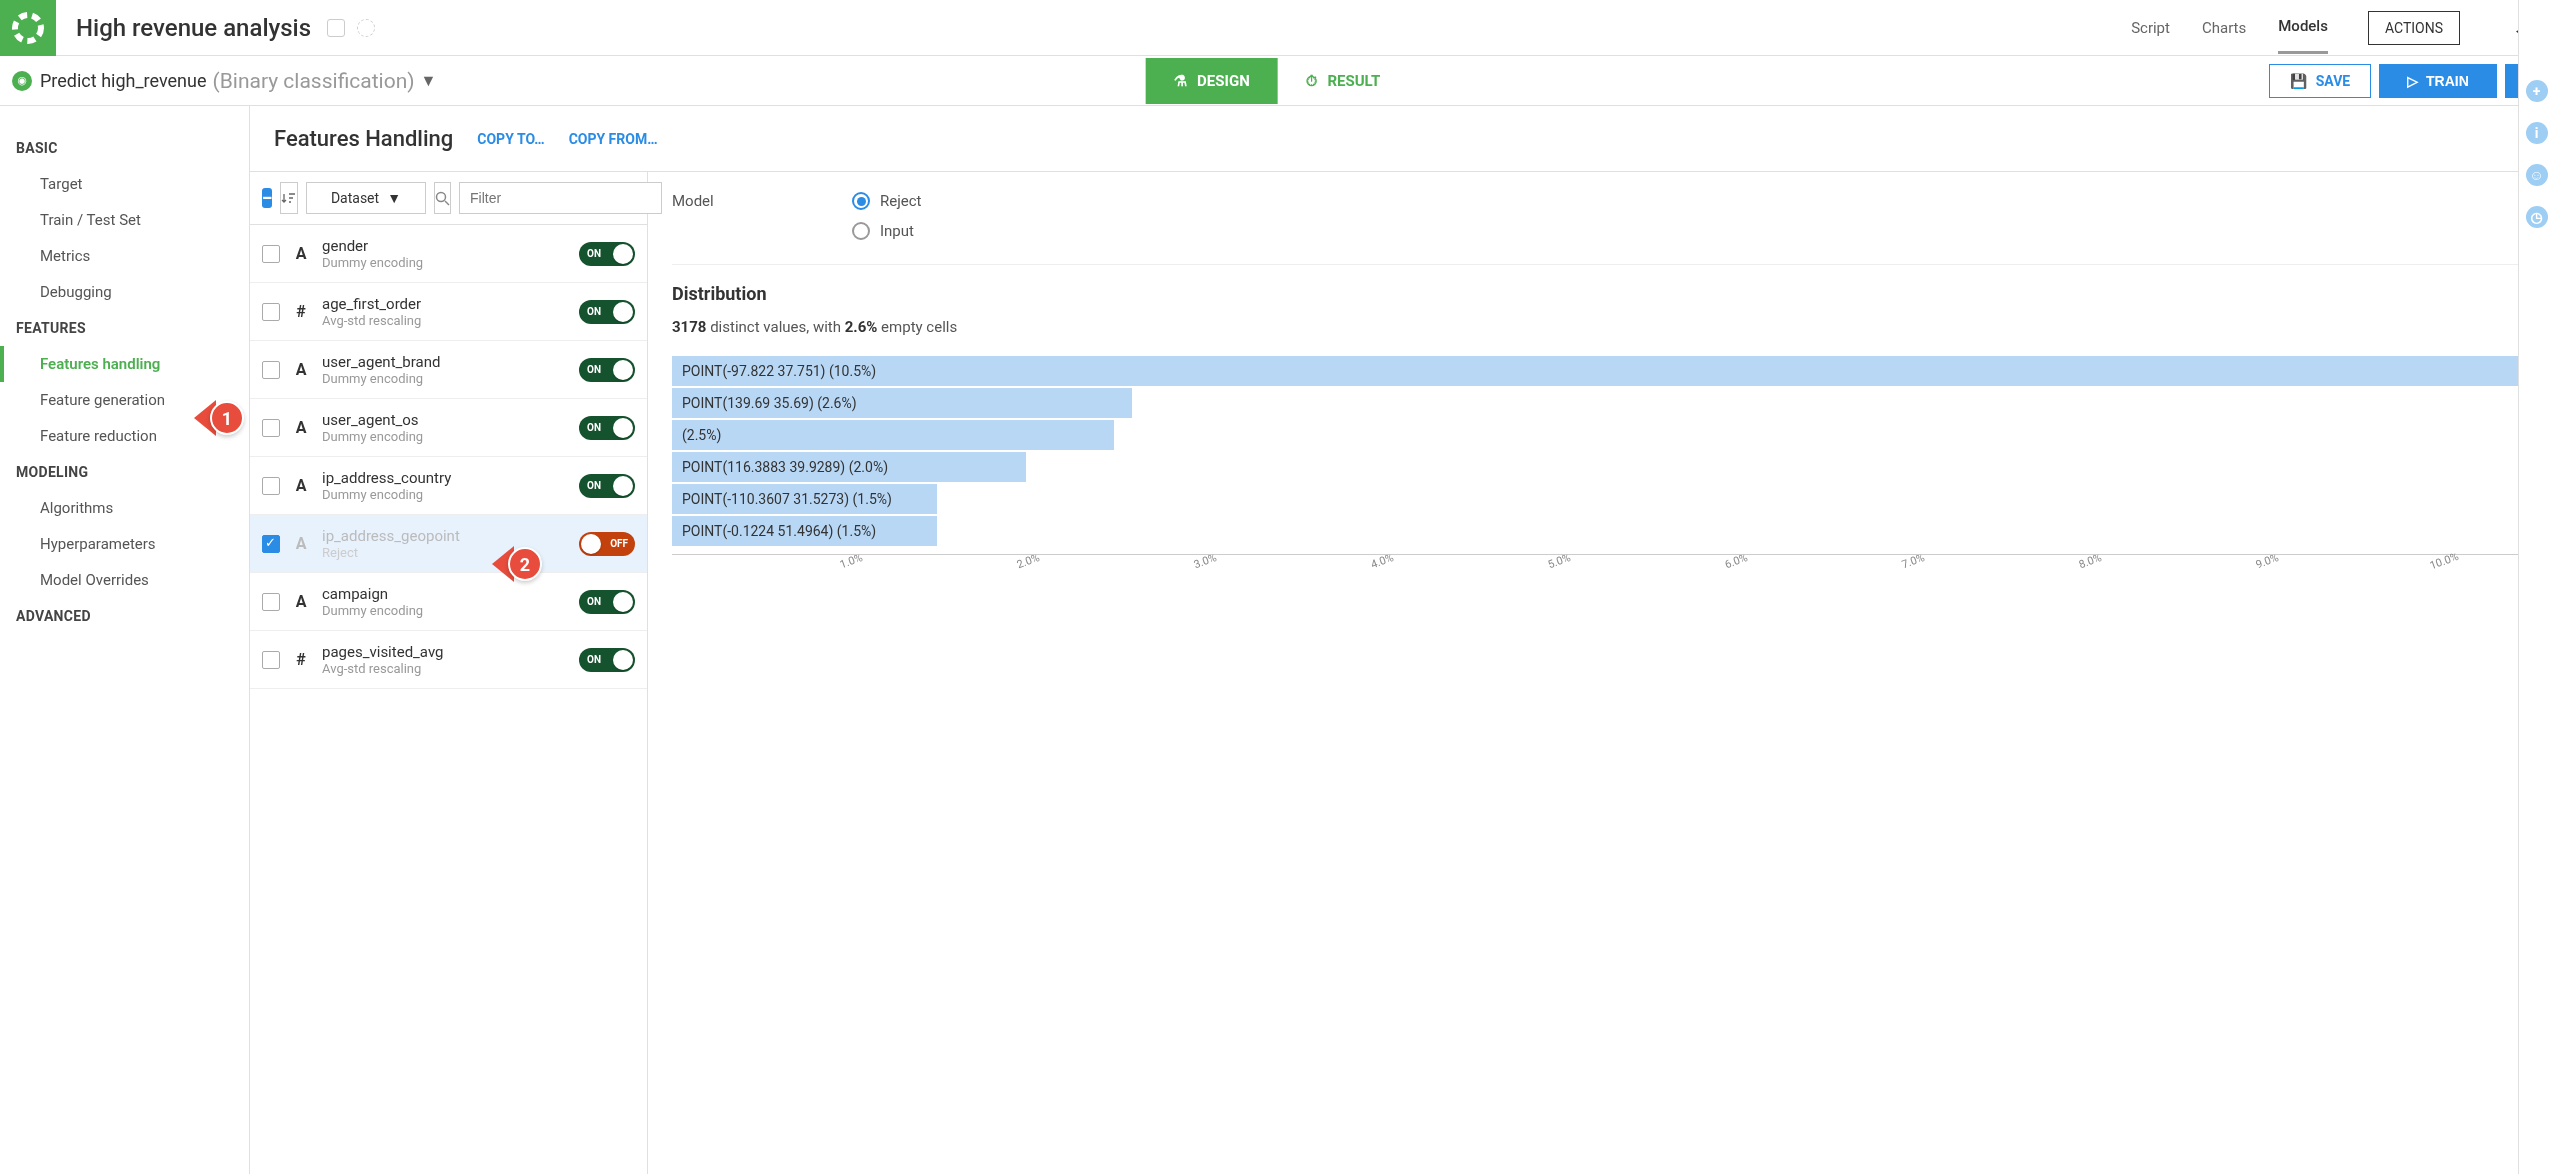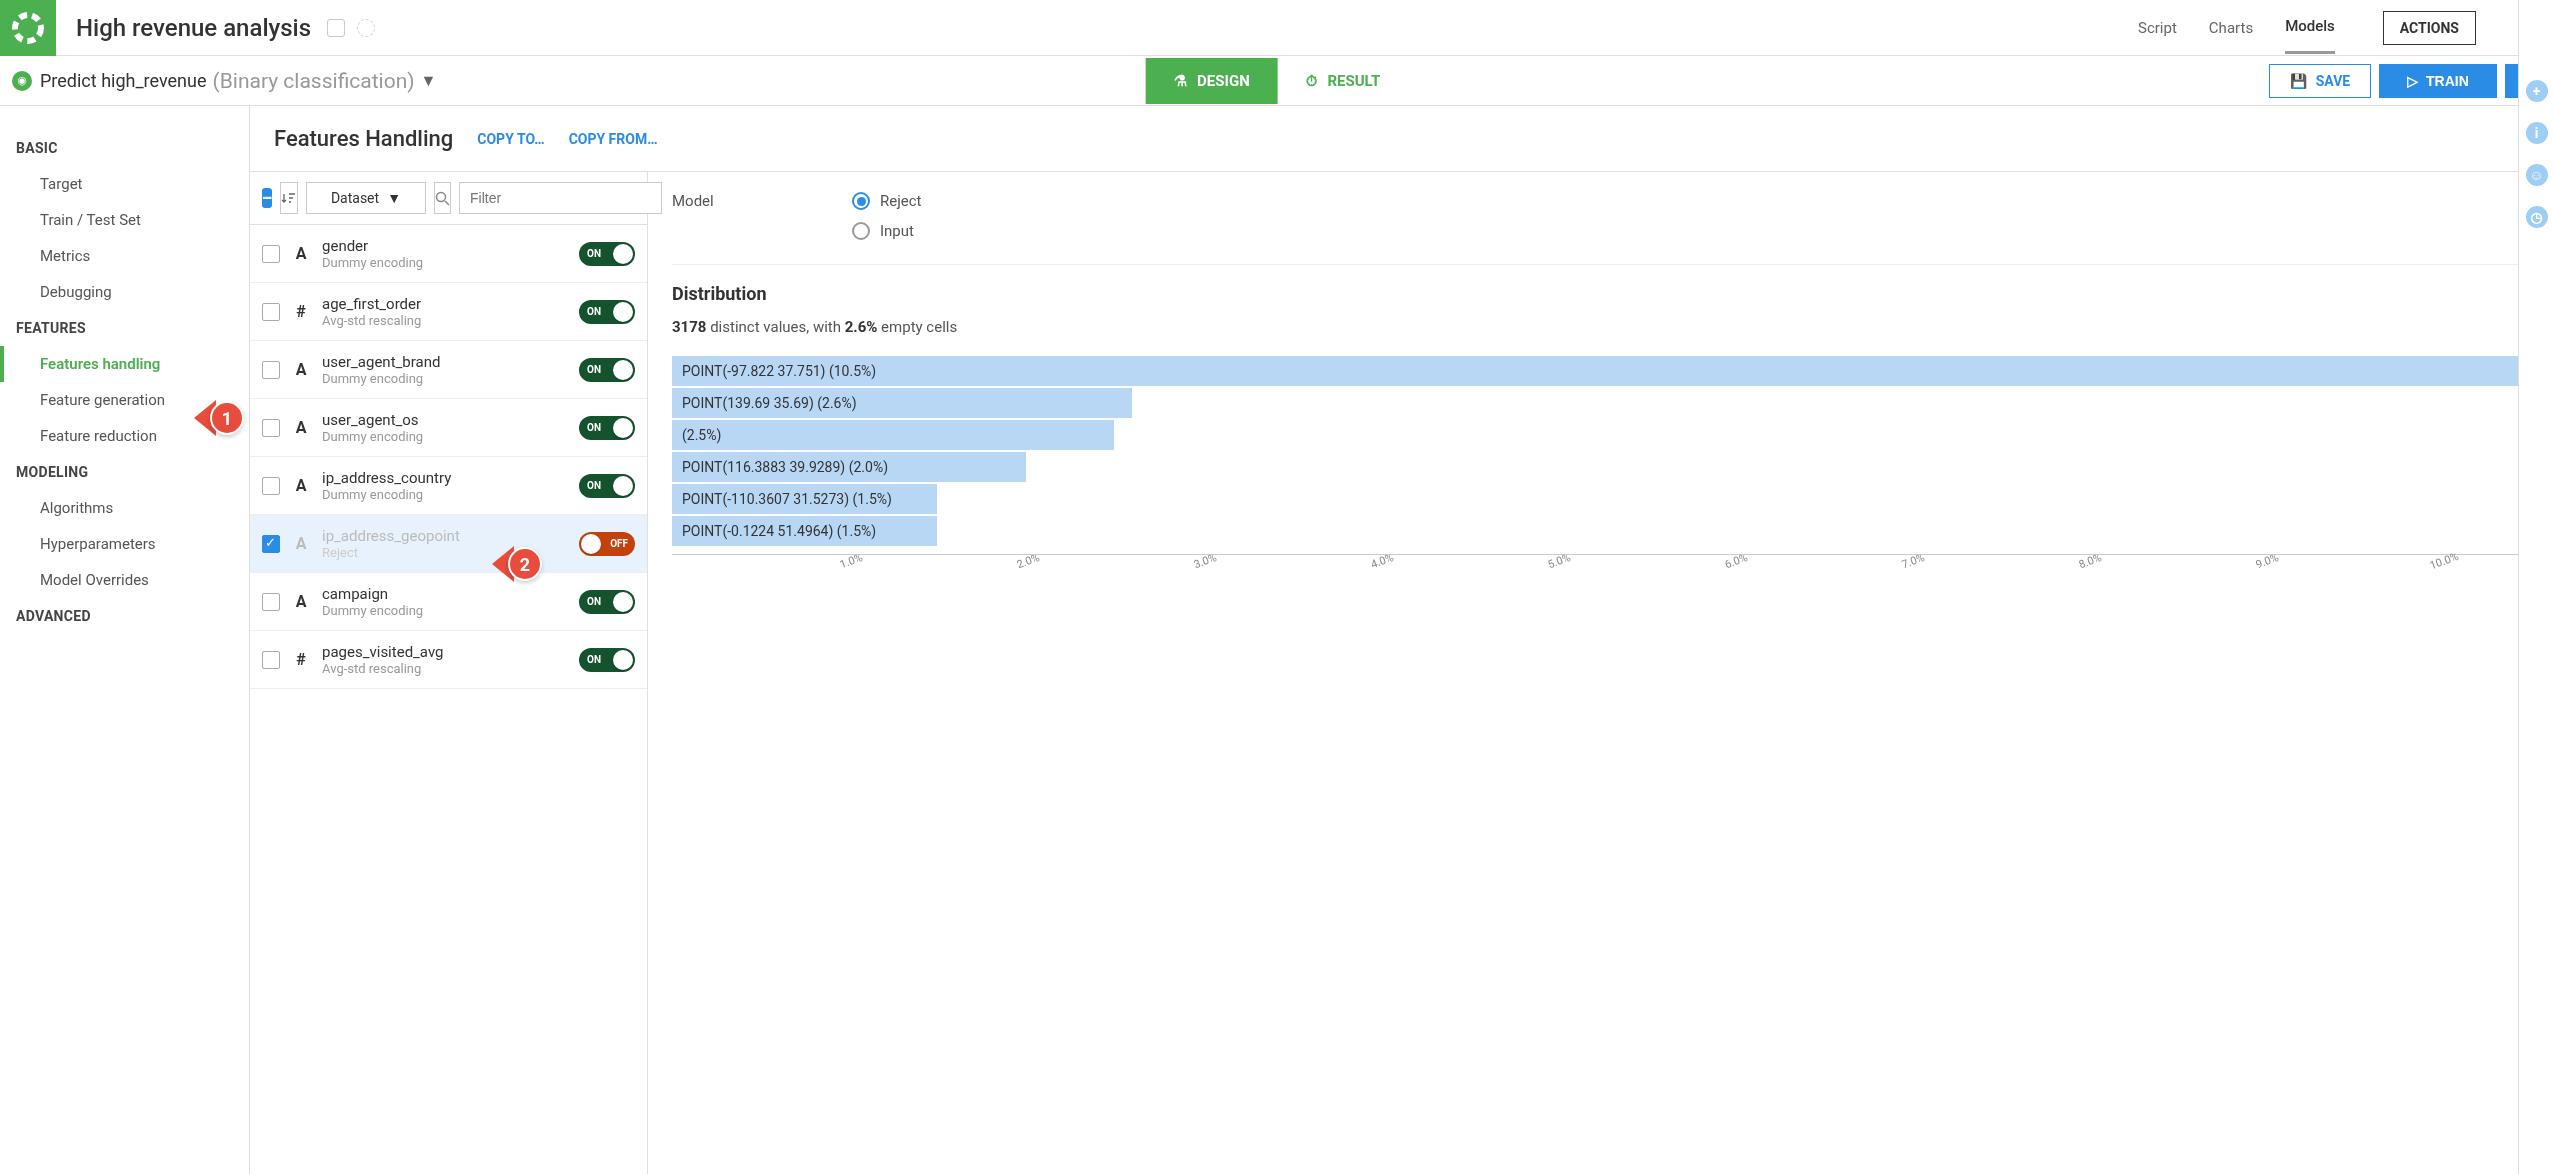--- a/index.html
+++ b/index.html
@@ -1,27 +1,27 @@
 <!DOCTYPE html>
 <html><head>
 <meta charset="utf-8">
 <style>
 * { box-sizing: border-box; margin: 0; padding: 0; }
 body { font-family: -apple-system, BlinkMacSystemFont, "Segoe UI", Roboto, Arial, sans-serif; color: #333; background: #fff; }
 
 
-.top-header { display: flex; align-items: center; height: 56px; border-bottom: 1px solid #e0e0e0; padding-right: 4px; }
+.top-header { display: flex; align-items: center; height: 56px; border-bottom: 1px solid #e0e0e0; padding-right: 20px; }
 .logo-block { width: 56px; height: 56px; background: #4caf50; display: flex; align-items: center; justify-content: center; }
 .page-title { font-size: 24px; font-weight: 500; margin-left: 20px; color: #333; }
 .title-icons { margin-left: 16px; display: flex; gap: 12px; color: #ccc; }
 .title-icon { width: 18px; height: 18px; border: 1.5px solid #ccc; border-radius: 3px; }
 .top-nav { margin-left: auto; display: flex; gap: 32px; align-items: center; }
 .top-nav-item { font-size: 15px; color: #666; cursor: pointer; padding: 16px 0; }
 .top-nav-item.active { color: #333; font-weight: 500; border-bottom: 3px solid #999; }
-.actions-btn { border: 1.5px solid #333; padding: 8px 16px; font-weight: 700; font-size: 14px; cursor: pointer; margin-left: 16px; }
+.actions-btn { border: 1.5px solid #333; padding: 8px 16px; font-weight: 400; font-size: 14px; cursor: pointer; margin-left: 8px; }
 .back-arrow { margin-left: 20px; font-size: 22px; cursor: pointer; color: #333; }
 
 
 .sub-header { display: flex; align-items: center; height: 50px; border-bottom: 1px solid #e0e0e0; padding: 0 12px; }
 .model-icon { width: 20px; height: 20px; background: #4caf50; border-radius: 50%; display: inline-flex; align-items: center; justify-content: center; color: #fff; font-size: 11px; }
 .model-name { font-size: 18px; color: #333; margin-left: 8px; }
 .model-type { font-size: 21px; color: #999; margin-left: 6px; }
 .model-dropdown { margin-left: 6px; color: #666; }
 .sub-header-center { position: absolute; left: 50%; transform: translateX(-50%); display: flex; }
 .design-btn { background: #4caf50; color: #fff; padding: 14px 28px; font-weight: 700; font-size: 15px; display: flex; align-items: center; gap: 10px; cursor: pointer; }

